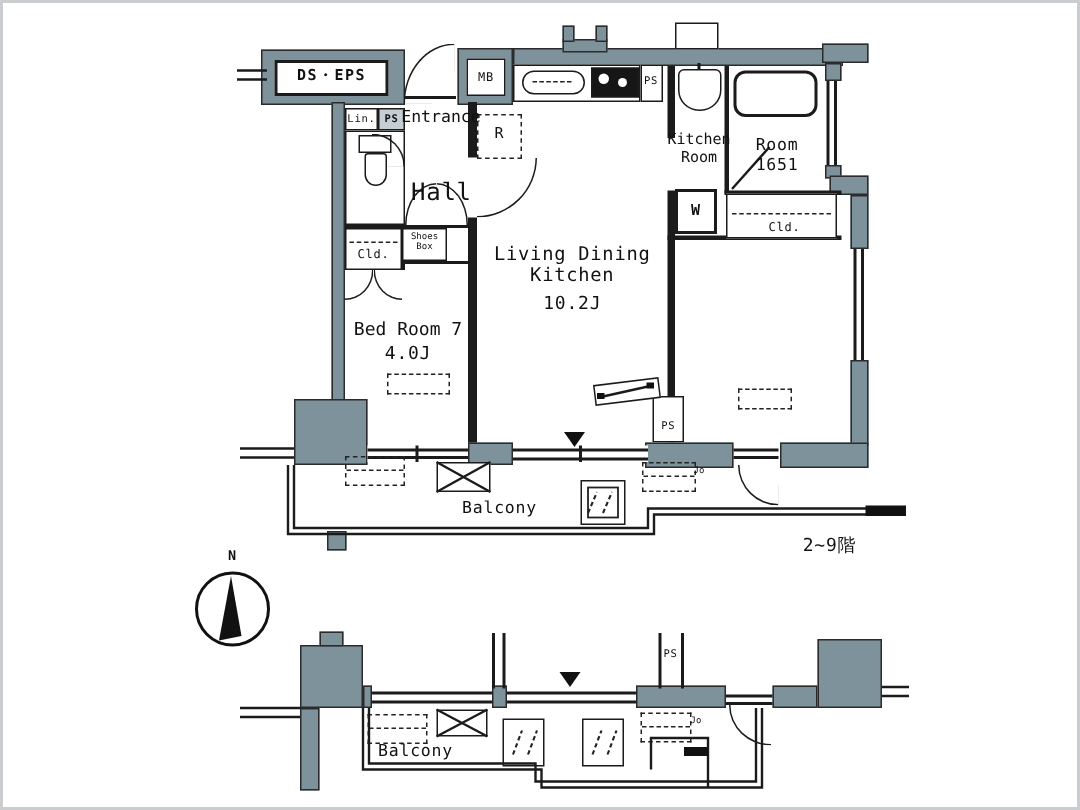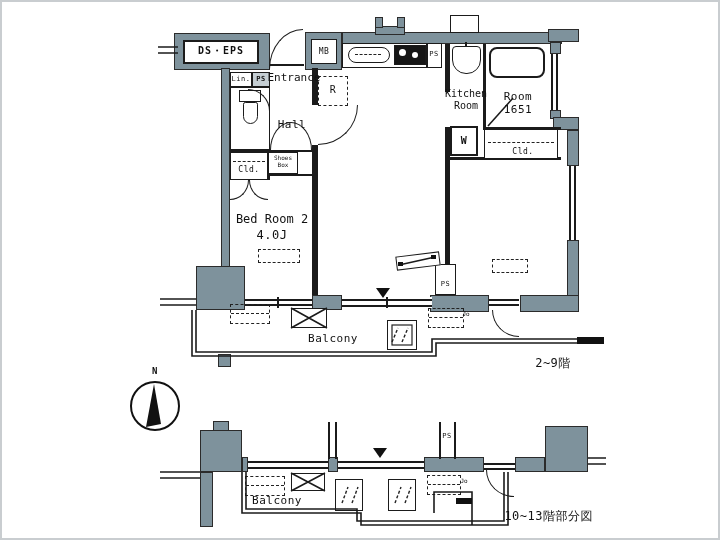--- a/index.html
+++ b/index.html
@@ -155,22 +155,25 @@
       <div class="mid"></div>
     </div>
   <div class="box thin" style="left:289px;top:306px;width:36px;height:20px"></div>
   <div class="box thin" style="left:385px;top:318px;width:30px;height:30px"></div>
   <div class="dashed-box" style="left:426px;top:306px;width:36px;height:20px">
       <div class="mid"></div>
     </div>
   <div class="lbl" style="left:457px;top:309px;width:14px;font-size:6px;letter-spacing:0">Jo</div>
 
   <div class="lbl" style="left:264px;top:70px;width:56px;font-size:11px;letter-spacing:0">Entrance</div>
-  <div class="lbl" style="left:272px;top:117px;width:36px;font-size:11px">Hall</div>
-  <div class="lbl" style="left:226px;top:211px;width:88px;font-size:12px;letter-spacing:0">Bed Room 2</div>
+  <div class="lbl" style="left:272px;top:117px;width:36px;font-size:16px">Hall</div>
+  <div class="lbl" style="left:316px;top:160px;width:127px;font-size:12.5px">Living Dining
+Kitchen</div>
+  <div class="lbl" style="left:316px;top:194px;width:127px;font-size:12px">10.2J</div>
+  <div class="lbl" style="left:226px;top:211px;width:88px;font-size:12px;letter-spacing:0">Bed Room 7</div>
   <div class="lbl" style="left:226px;top:227px;width:88px;font-size:12px">4.0J</div>
   <div class="lbl" style="left:302px;top:331px;width:58px;font-size:11px">Balcony</div>
   <div class="lbl" style="left:516px;top:355px;width:70px;font-size:12px">2~9階</div>
 
   <div class="wall" style="left:198px;top:428px;width:42px;height:42px"></div>
   <div class="wall" style="left:211px;top:419px;width:16px;height:10px"></div>
   <div class="wall" style="left:198px;top:470px;width:13px;height:55px"></div>
   <div class="wall" style="left:240px;top:455px;width:6px;height:15px"></div>
   <div class="win" style="left:246px;top:457px;width:80px;height:11px"></div>
   <div class="ln" style="left:246px;top:459px;width:80px;height:2px"></div>
@@ -198,21 +201,20 @@
     </div>
   <div class="box thin" style="left:289px;top:471px;width:34px;height:18px"></div>
   <div class="box thin" style="left:333px;top:477px;width:28px;height:32px"></div>
   <div class="box thin" style="left:386px;top:477px;width:28px;height:32px"></div>
   <div class="dashed-box" style="left:425px;top:473px;width:34px;height:20px">
       <div class="mid"></div>
     </div>
   <div class="lbl" style="left:455px;top:476px;width:14px;font-size:6px;letter-spacing:0">Jo</div>
 
   <div class="lbl" style="left:246px;top:493px;width:58px;font-size:11px">Balcony</div>
-  <div class="lbl" style="left:466px;top:508px;width:125px;font-size:12px;text-align:right">10~13階部分図</div>
 
   <div class="lbl" style="left:146px;top:364px;width:14px;font-size:9px;font-weight:bold">N</div>
 
   <svg class="lines" width="720" height="540" viewBox="0 0 720 540">
     <g stroke="#1b1b1b" stroke-width="1.6" fill="none">
       <path d="M156,45 H176 M156,51 H176"></path>
       <path d="M158,297 H194 M158,303 H194"></path>
       <path d="M190,308 V354 H434 V341 H602"></path>
       <path d="M194,308 V350 H430 V337 H602"></path>
       <path d="M158,470 H198 M158,476 H198"></path>

